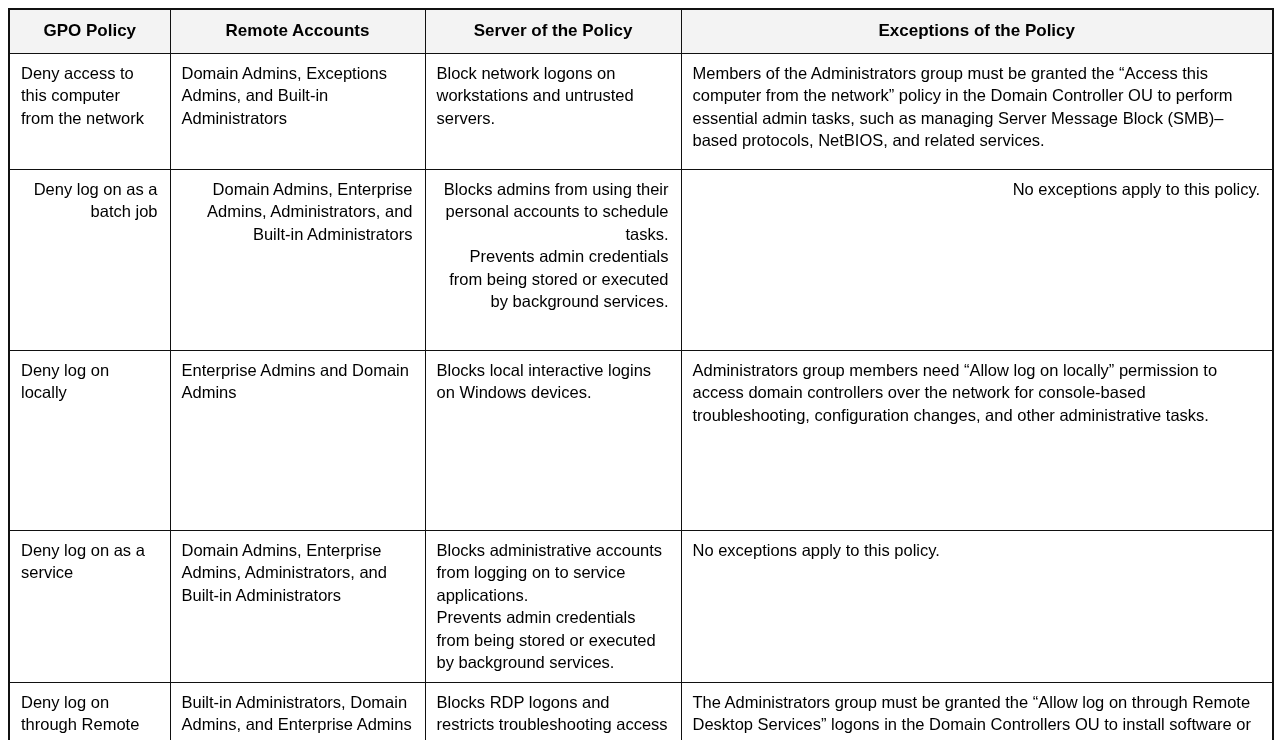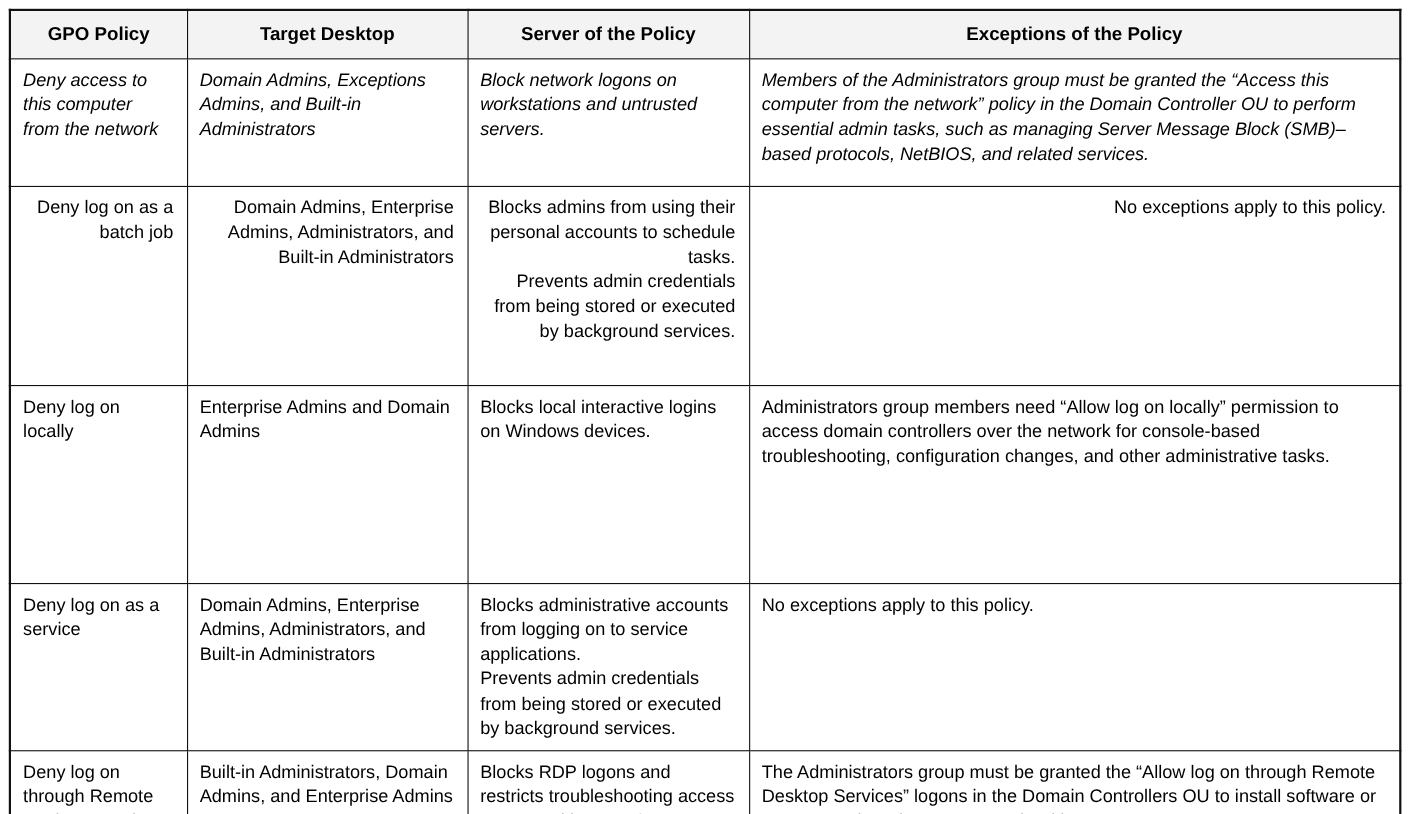--- a/index.html
+++ b/index.html
@@ -36,21 +36,21 @@
     vertical-align: middle;
     padding: 4px 6px;
   }
   table.gpo-table td {
     font-size: 16.5px;
     line-height: 22.5px;
     padding: 8px 12px 8px 11px;
     white-space: pre-line;
   }
   thead tr { height: 44px; }
-  tbody tr:nth-child(1) { height: 116px; font-style: italic; }
+  tbody tr:nth-child(1) { height: 116px; }
   tbody tr:nth-child(2) { height: 181px; text-align: right; }
   tbody tr:nth-child(3) { height: 180px; }
   tbody tr:nth-child(4) { height: 92px; }
   tbody tr:nth-child(5) { height: 108px; }
   col.c-policy  { width: 161px; }
   col.c-targets { width: 255px; }
   col.c-impact  { width: 256px; }
   col.c-except  { width: 592px; }
 </style>
 </head>
@@ -60,21 +60,21 @@
   <table class="gpo-table">
     <colgroup>
       <col class="c-policy">
       <col class="c-targets">
       <col class="c-impact">
       <col class="c-except">
     </colgroup>
     <thead>
       <tr>
         <th>GPO Policy</th>
-        <th>Target Desktop</th>
+        <th>Remote Accounts</th>
         <th>Server of the Policy</th>
         <th>Exceptions of the Policy</th>
       </tr>
     </thead>
     <tbody>
       <tr>
         <td>Deny access to this computer from the network</td>
         <td>Domain Admins, Exceptions Admins, and Built-in Administrators</td>
         <td>Block network logons on workstations and untrusted servers.</td>
         <td>Members of the Administrators group must be granted the “Access this computer from the network” policy in the Domain Controller OU to perform essential admin tasks, such as managing Server Message Block (SMB)–based protocols, NetBIOS, and related services.</td>

